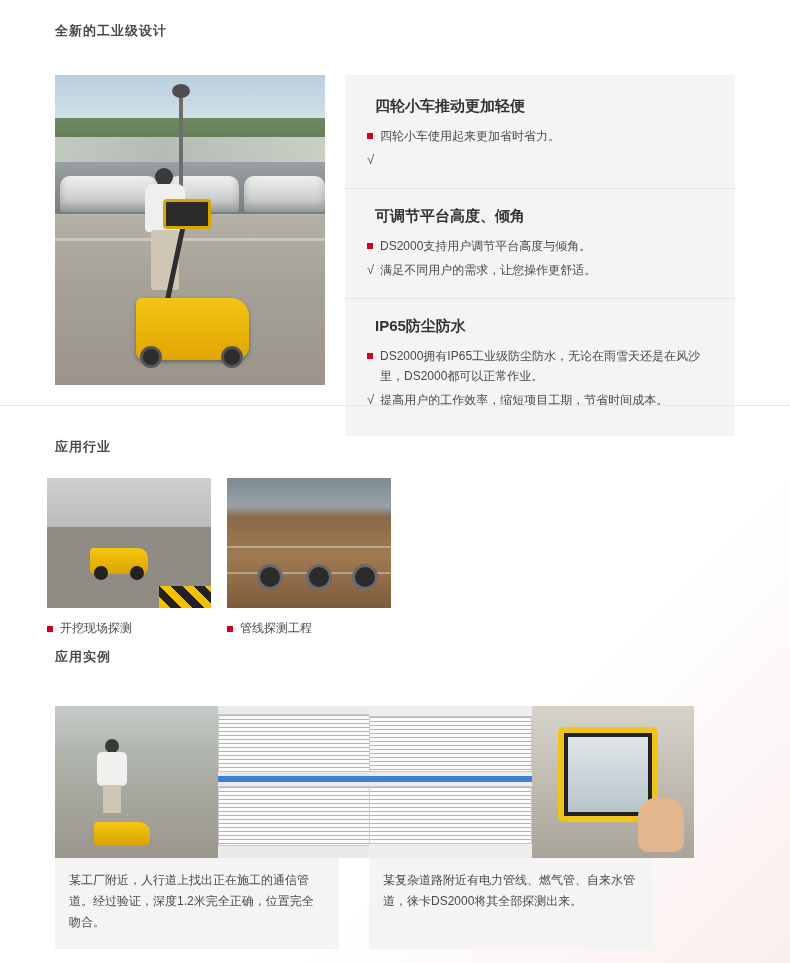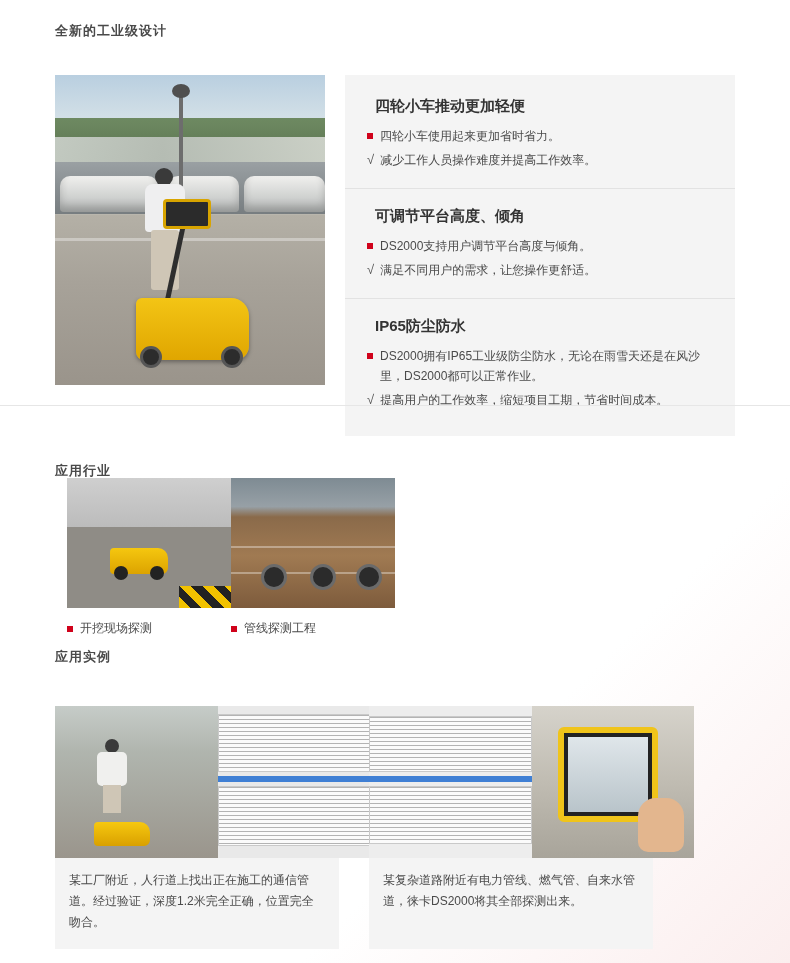--- a/index.html
+++ b/index.html
@@ -135,28 +135,28 @@
   }
 
   .divider {
     position: absolute;
     left: 0; width: 790px; height: 1px;
     background: #e6e6e6;
   }
 
   
   #sec2 { position: absolute; left: 0; top: 420px; width: 790px; }
-  #sec2 .section-title { position: absolute; left: 55px; top: 18px; margin-top: 24px; }
+  #sec2 .section-title { position: absolute; left: 55px; top: 18px; }
 
   .ind-grid {
     position: absolute;
-    left: 67px; top: 58px;
+    left: 47px; top: 58px;
     width: 680px;
     display: flex;
-    gap: 0;
+    gap: 16px;
   }
   .ind-item { width: 164px; }
   .ind-photo { width: 164px; height: 130px; overflow: hidden; position: relative; }
   .ind-label {
     display: flex; align-items: center;
     font-size: 12px; color: #4a4a4a;
     margin-top: 12px;
   }
   .ind-label .sq { margin-top: 0; }
 
@@ -264,21 +264,20 @@
     <div class="features">
 
       <div class="feature">
         <h3>四轮小车推动更加轻便</h3>
         <div class="bullet-row">
           <span class="sq"></span>
           <span>四轮小车使用起来更加省时省力。</span>
         </div>
         <div class="bullet-row">
           <span class="chk">√</span>
-          <span>减少工作人员操作难度并提高工作效率。</span>
         </div>
       </div>
 
       <div class="feature">
         <h3>可调节平台高度、倾角</h3>
         <div class="bullet-row">
           <span class="sq"></span>
           <span>DS2000支持用户调节平台高度与倾角。</span>
         </div>
         <div class="bullet-row">

